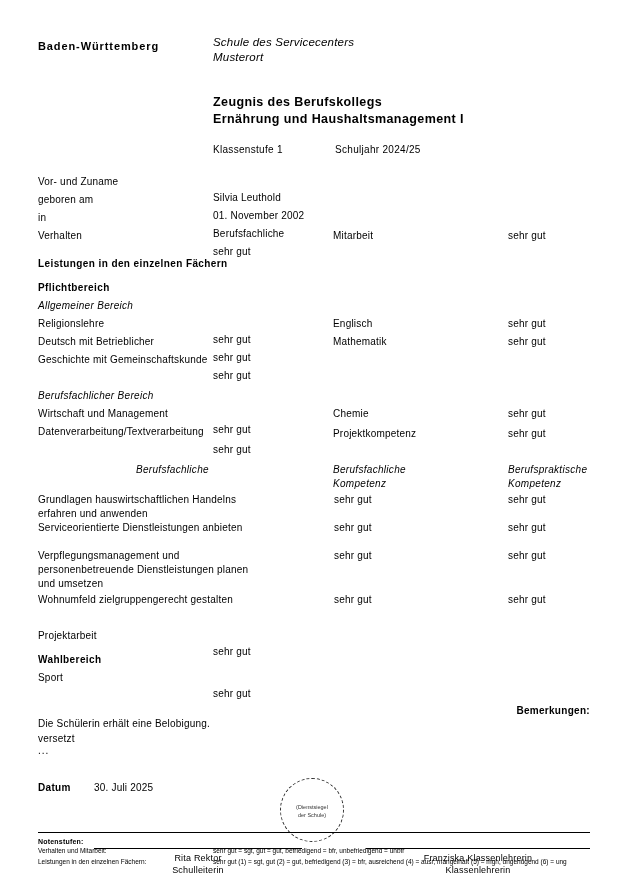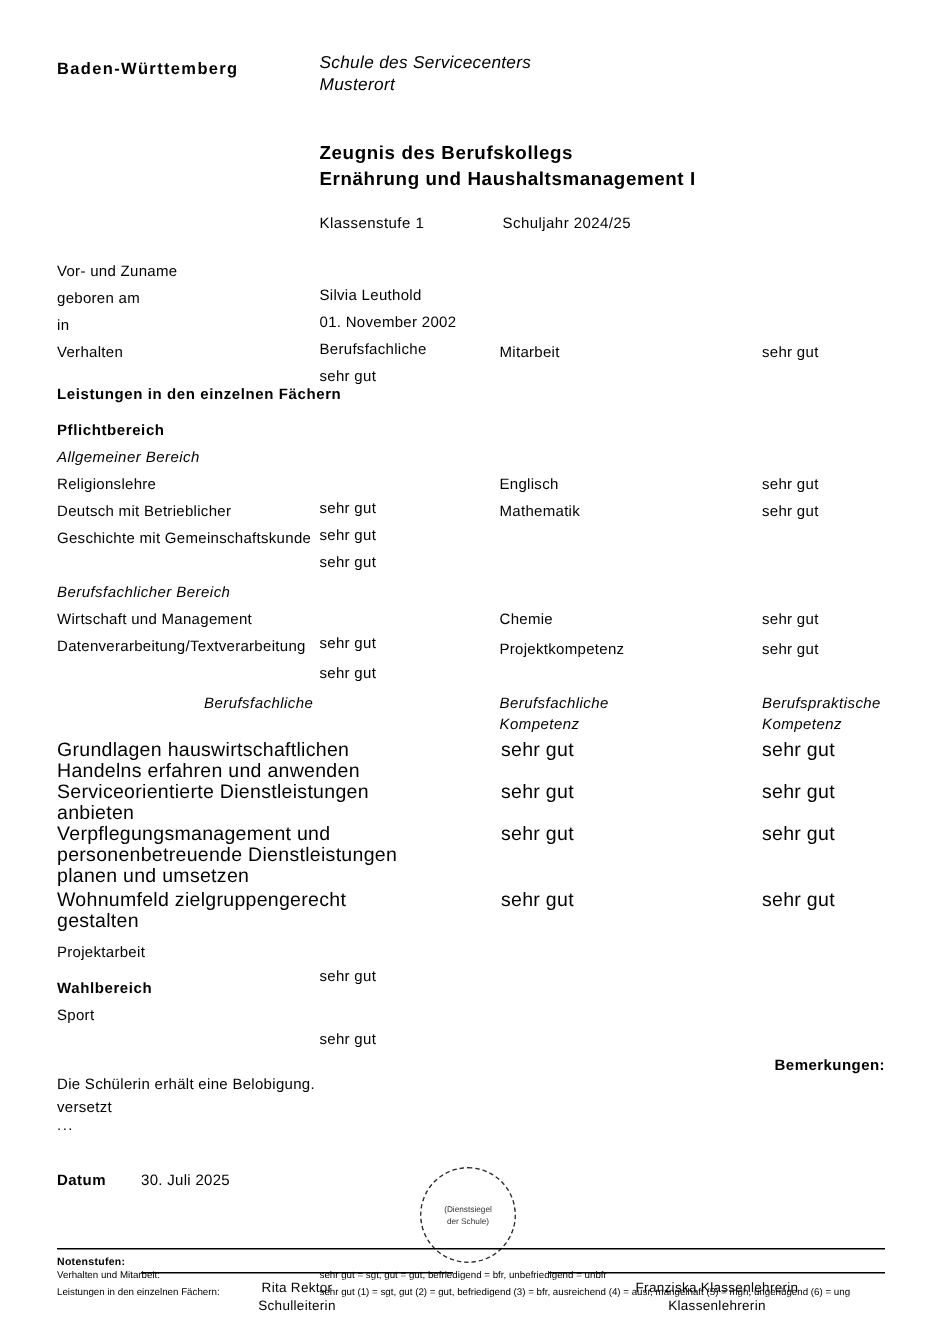--- a/index.html
+++ b/index.html
@@ -98,21 +98,21 @@
     font-style: italic;
     line-height: 14px;
     height: 30px;
     letter-spacing: 0.3px;
   }
   .hf-head .h1 { position: absolute; left: 98px; top: 0; }
   .hf-head .h2 { position: absolute; left: 295px; top: 0; width: 150px; }
   .hf-head .h3 { position: absolute; left: 470px; top: 0; width: 120px; }
   .hf-row {
     position: relative;
-    font-size: 13px;
+    font-size: 10px;
     line-height: 14px;
     letter-spacing: 0.2px;
   }
   .hf-row .t { position: absolute; left: 0; top: 0; width: 230px; }
   .hf-row .v1 { position: absolute; left: 296px; top: 0; }
   .hf-row .v2 { position: absolute; left: 470px; top: 0; }
   
   .rem-head { font-size: 10px; font-weight: bold; letter-spacing: 0.3px; text-align: right; }
   .rem-line { font-size: 10px; line-height: 15px; letter-spacing: 0.2px; }
   .rem-dots { font-size: 10px; line-height: 10px; letter-spacing: 1px; }

